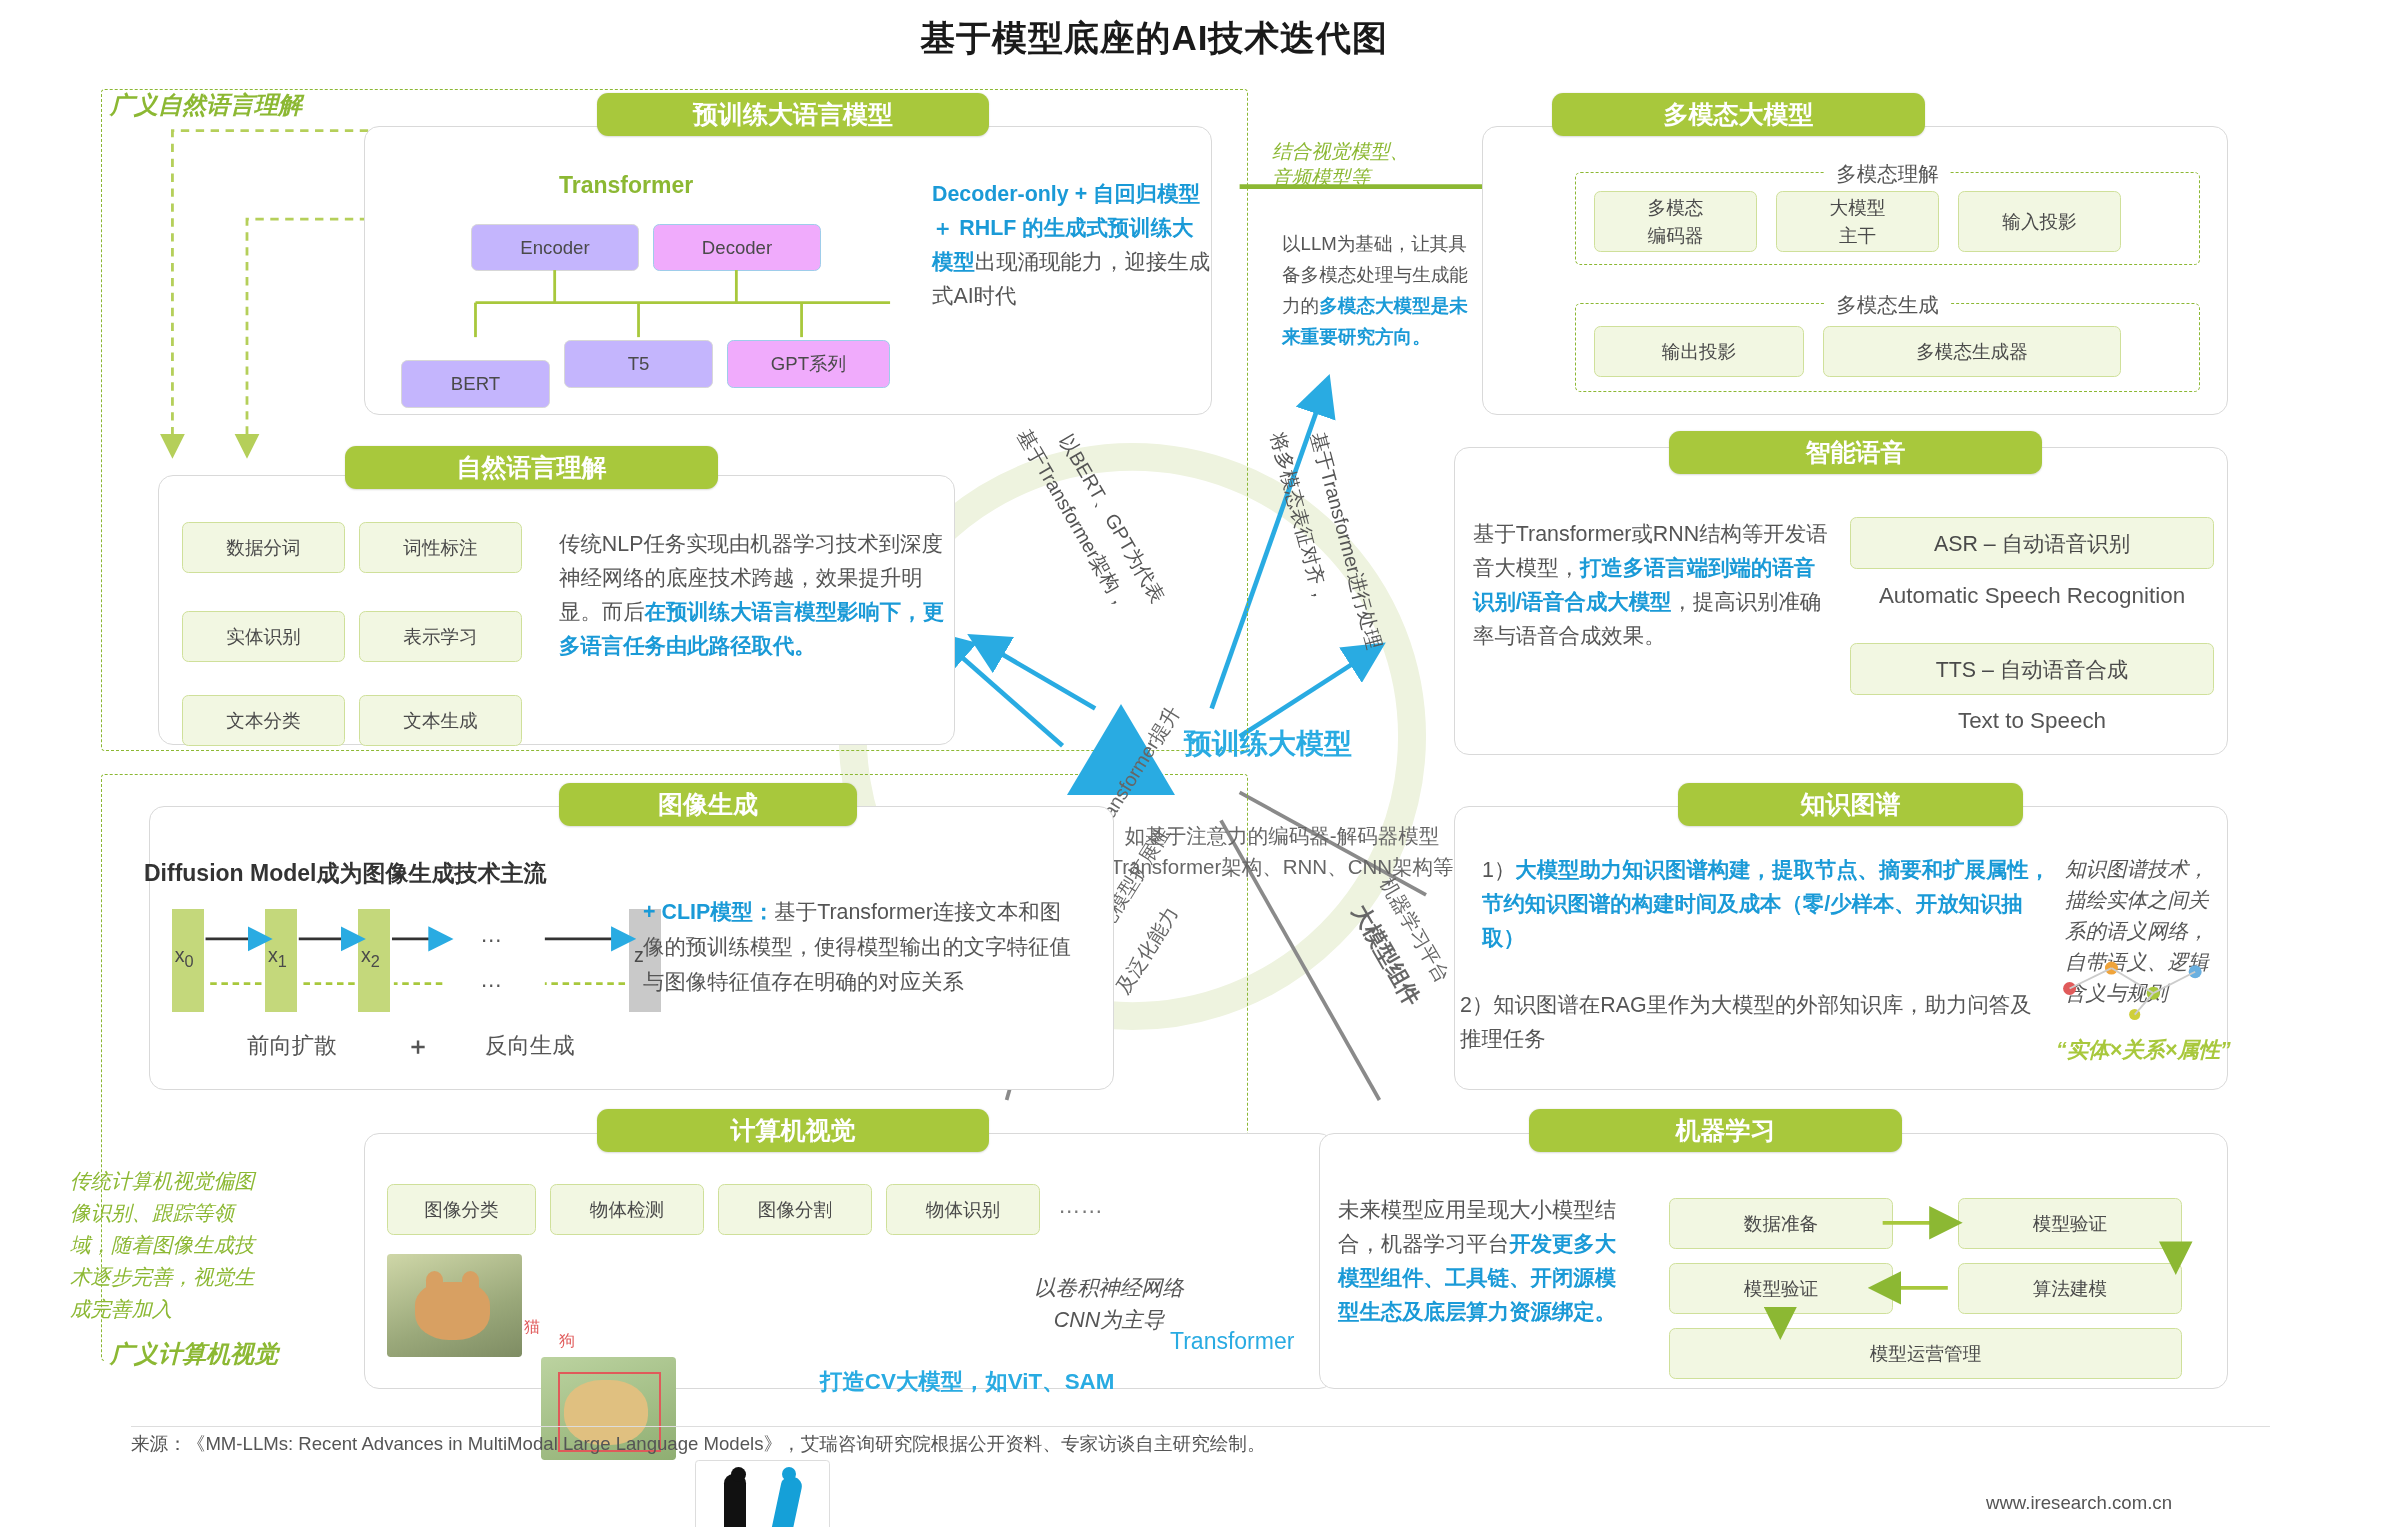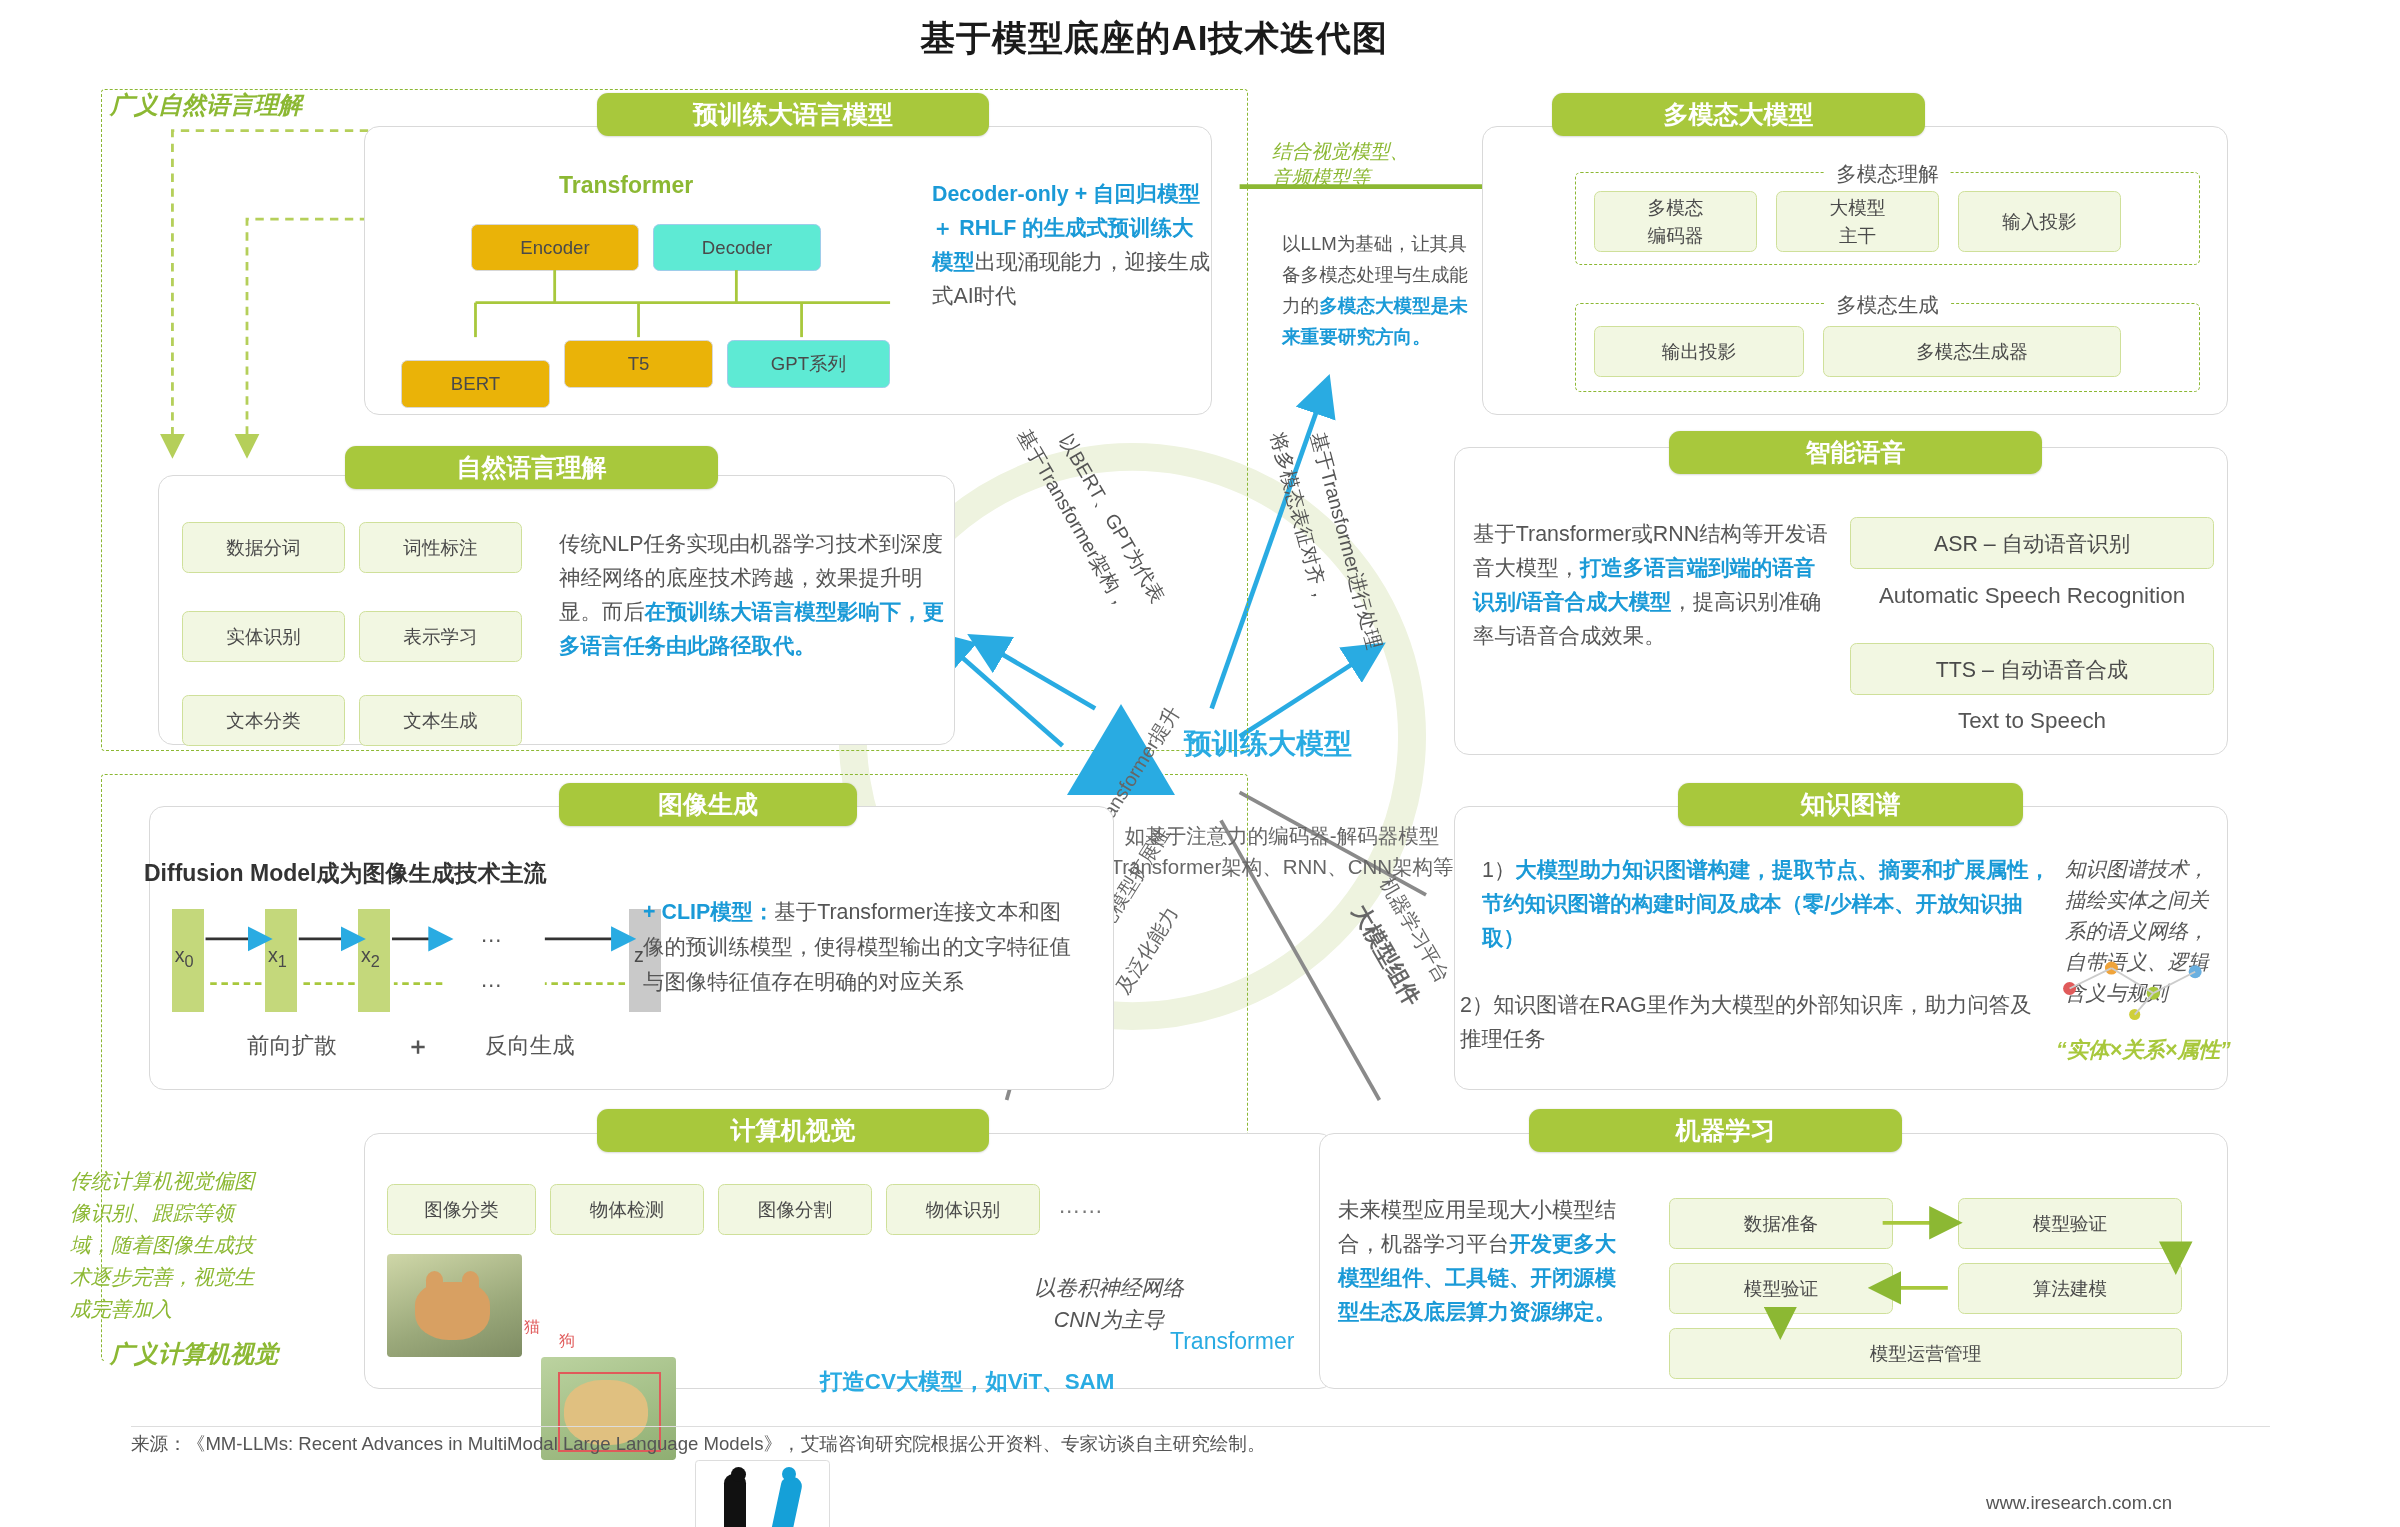--- a/index.html
+++ b/index.html
@@ -22,26 +22,26 @@
     background:#a8c83c;border-radius:11.2px;color:#ffffff;font-weight:bold;
     font-size:25px;text-align:center;line-height:43px;height:43px;
     box-shadow:0 0.9px 1.9px rgba(0,0,0,.15);
   }
   .chip{
     background:#f2f7e2;border:0.9px solid #cfe09a;border-radius:6.5px;
     text-align:center;color:#4a4a4a;font-size:18.6px;display:flex;
     align-items:center;justify-content:center;
   }
   .chipb{
-    background:#5eead4;border:0.9px solid #9ecdea;border-radius:6.5px;
+    background:#f0abfc;border:0.9px solid #9ecdea;border-radius:6.5px;
     text-align:center;color:#4a4a4a;font-size:18.6px;display:flex;
     align-items:center;justify-content:center;
   }
   .chipg{
-    background:#eab308;border:0.9px solid #d7d7d7;border-radius:6.5px;
+    background:#c4b5fd;border:0.9px solid #d7d7d7;border-radius:6.5px;
     text-align:center;color:#4a4a4a;font-size:18.6px;display:flex;
     align-items:center;justify-content:center;
   }
   .txt{font-size:18.6px;line-height:28px;color:#555;}
   .blue{color:#1a9ad7;font-weight:bold;}
   .green-it{color:#8cb833;font-style:italic;}
   .dashgreen{border:1.9px dashed #8cb833;}
   svg{position:absolute;top:0;left:0;pointer-events:none;}
   .foot{font-size:18.6px;color:#555;}
   .imgbox{border-radius:3.7px;overflow:hidden;position:relative;}

